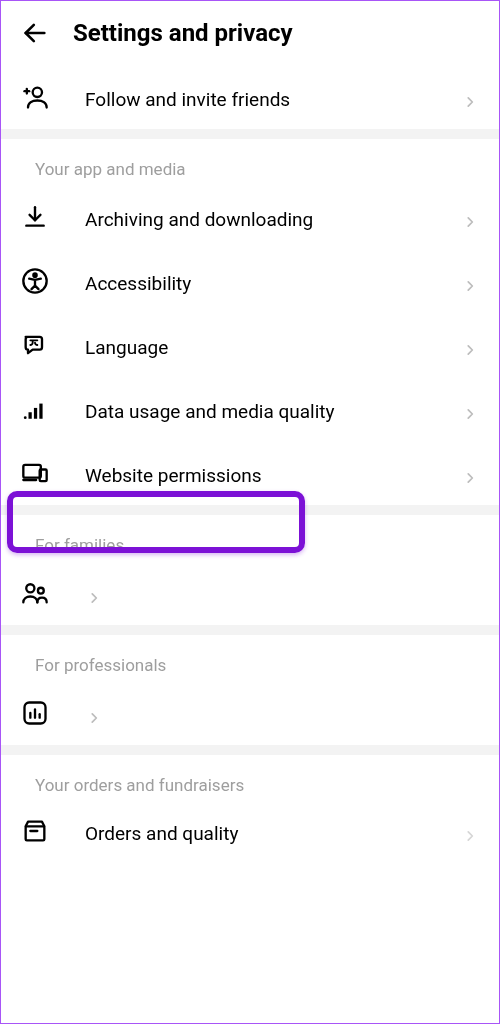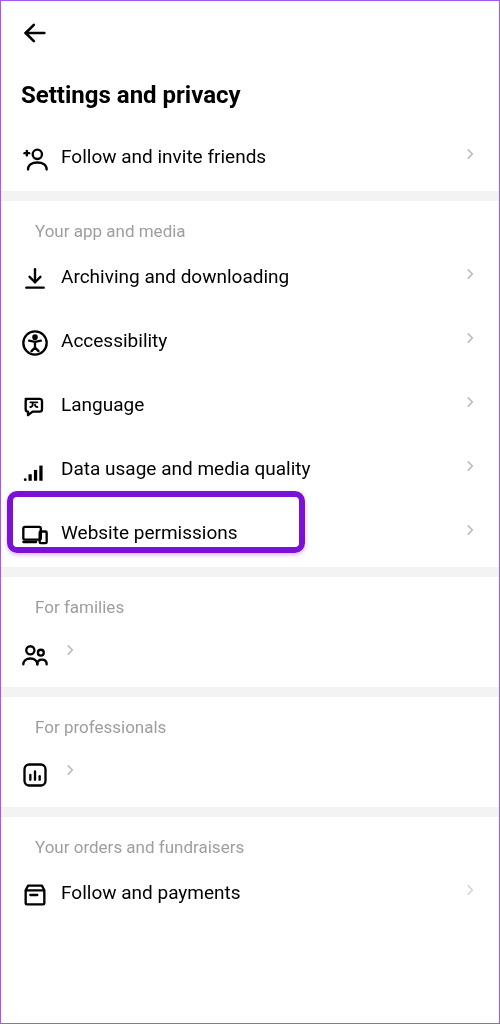--- a/index.html
+++ b/index.html
@@ -7,43 +7,42 @@
     font-family: -apple-system, BlinkMacSystemFont, "Segoe UI", Roboto, Helvetica, Arial, sans-serif;
     width: 500px;
     height: 1024px;
     background: #fff;
     border: 1px solid #a855f7;
     overflow: hidden;
     position: relative;
   }
   .header {
     display: flex;
-    align-items: flex-start;
+    align-items: flex-end;
     padding: 18px 20px 18px 20px;
-    gap: 34px;
-    flex-direction: column;
+    gap: 24px;
   }
   .back-arrow {
     width: 28px;
     height: 28px;
     display: flex;
     align-items: center;
     justify-content: center;
     cursor: pointer;
   }
   .title {
     font-size: 24px;
     font-weight: 700;
     color: #000;
   }
   .row {
     display: flex;
-    align-items: flex-start;
+    align-items: flex-end;
     padding: 18px 20px;
-    gap: 12px;
+    gap: 36px;
     cursor: pointer;
     position: relative;
     background: #fff;
   }
   .row .icon {
     width: 28px;
     height: 28px;
     display:flex;
     align-items:center;
     justify-content:center;
@@ -246,21 +245,21 @@
 <div class="section-header">Your orders and fundraisers</div>
 
 <div class="row" style="padding-bottom:0; height:44px; overflow:hidden;">
   <div class="icon">
     <svg width="28" height="28" viewBox="0 0 24 24" fill="none" stroke="#000" stroke-width="2" stroke-linecap="round" stroke-linejoin="round">
         <path d="M4 8l2-4h12l2 4"></path>
         <rect x="4" y="8" width="16" height="12" rx="1"></rect>
         <line x1="8" y1="12" x2="14" y2="12"></line>
       </svg>
   </div>
-  <div class="label">Follow and payments</div>
+  <div class="label">Orders and quality</div>
   <div class="chev">
     <svg width="14" height="14" viewBox="0 0 24 24" fill="none" stroke="#d6d6d6" stroke-width="3" stroke-linecap="round" stroke-linejoin="round">
         <polyline points="9 5 16 12 9 19"></polyline>
       </svg>
   </div>
 </div>
 
 <div class="highlight-box"></div>
 
 </body></html>

